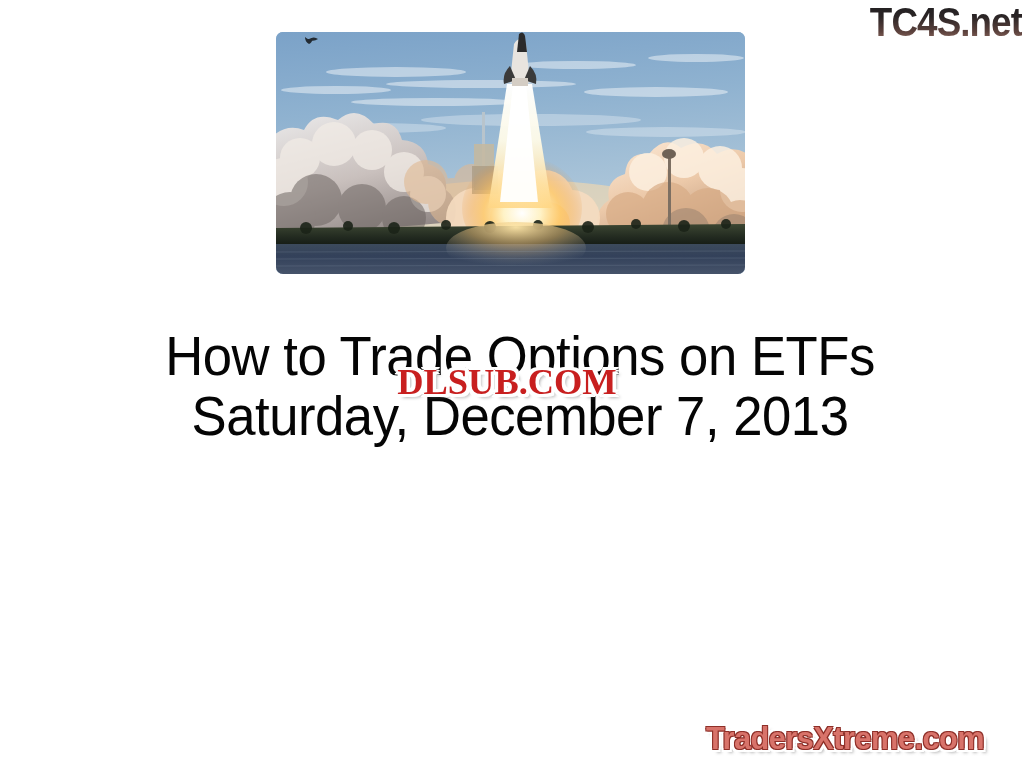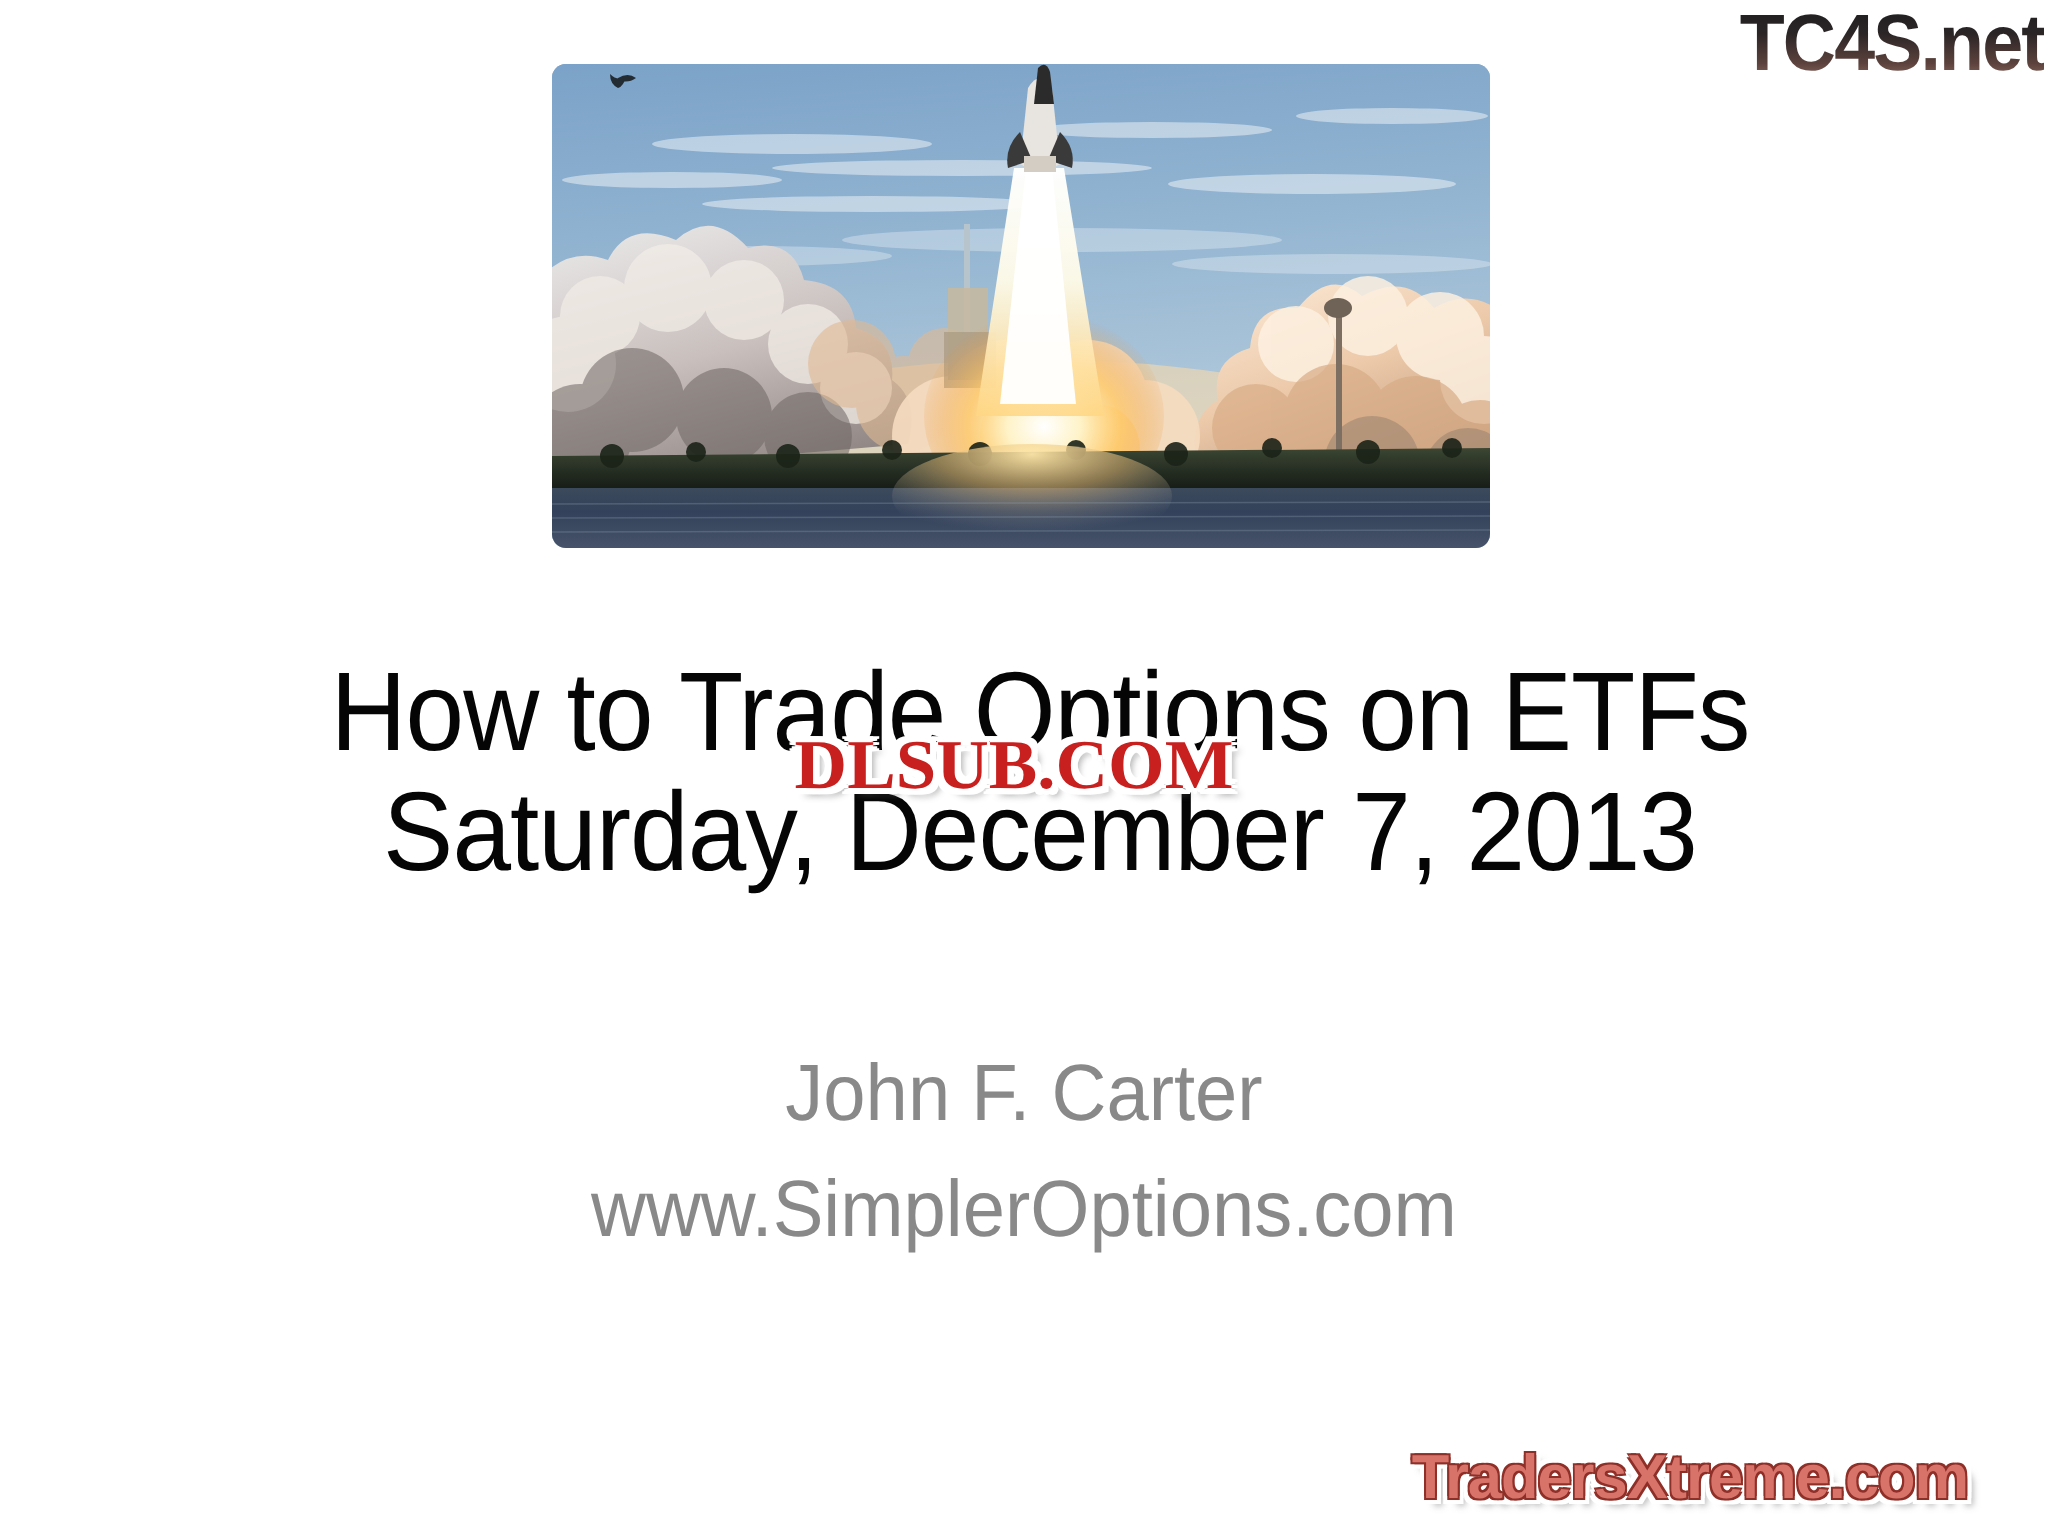--- a/index.html
+++ b/index.html
@@ -349,20 +349,16 @@
     </svg>
   </div>
 
   <div id="title-block">
     <div class="title-line">How to Trade Options on ETFs</div>
     <div class="title-line">Saturday, December 7, 2013</div>
   </div>
 
   <div id="dlsub-watermark">DLSUB.COM</div>
 
-  <div id="subtitle-block">
-    <div class="subtitle-line">John F. Carter</div>
-    <div class="subtitle-line">www.SimplerOptions.com</div>
-  </div>
 
   <div id="tradersxtreme-watermark">TradersXtreme.com</div>
 
 </div>
 
 </body></html>

